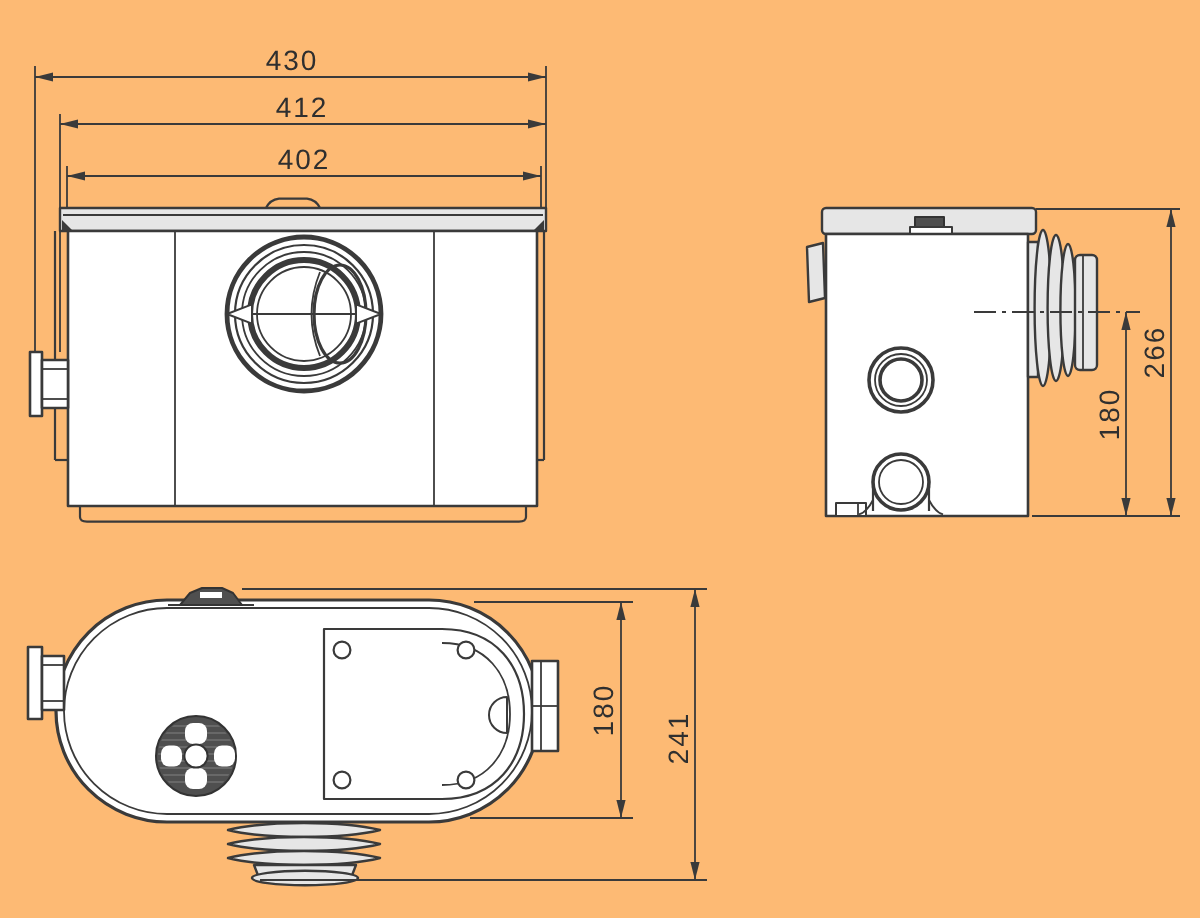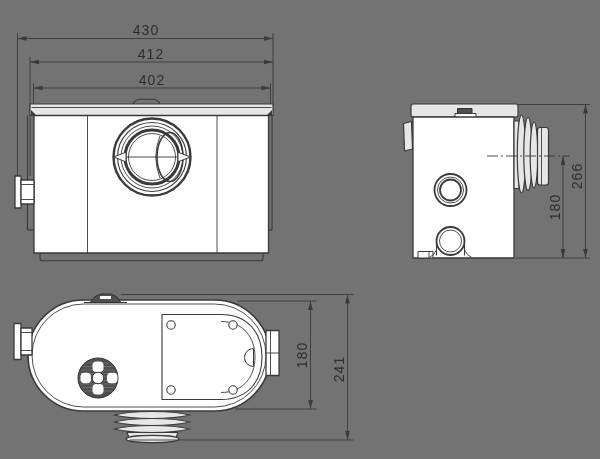--- a/index.html
+++ b/index.html
@@ -1,16 +1,16 @@
 <!DOCTYPE html>
 <html><head>
 <meta charset="utf-8">
 <style>
   html,body{margin:0;padding:0;background:#fff}
-  .canvas{width:600px;height:459px;background:#737373;overflow:hidden;font-family:"Liberation Sans",sans-serif}
+  .canvas{width:600px;height:459px;background:#fdba74;overflow:hidden;font-family:"Liberation Sans",sans-serif}
   svg{display:block}
   .ln{fill:none;stroke:#3a3a3a;stroke-width:1.4;stroke-linejoin:round;stroke-linecap:round}
   .ln-thin{fill:none;stroke:#3a3a3a;stroke-width:0.9;stroke-linejoin:round}
   .ln-med{fill:none;stroke:#3a3a3a;stroke-width:1.1;stroke-linejoin:round}
   .ln-thick{fill:none;stroke:#3a3a3a;stroke-width:2.4}
   .wfill{fill:#fff;stroke:#3a3a3a;stroke-width:1.3;stroke-linejoin:round}
   .lfill{fill:#e6e6e6;stroke:#3a3a3a;stroke-width:1.2;stroke-linejoin:round}
   .dfill{fill:#4f4f4f;stroke:#333;stroke-width:1;stroke-linejoin:round}
   .dim{stroke:#3a3a3a;stroke-width:0.9;fill:none}
   .arr{fill:#3a3a3a;stroke:none}

